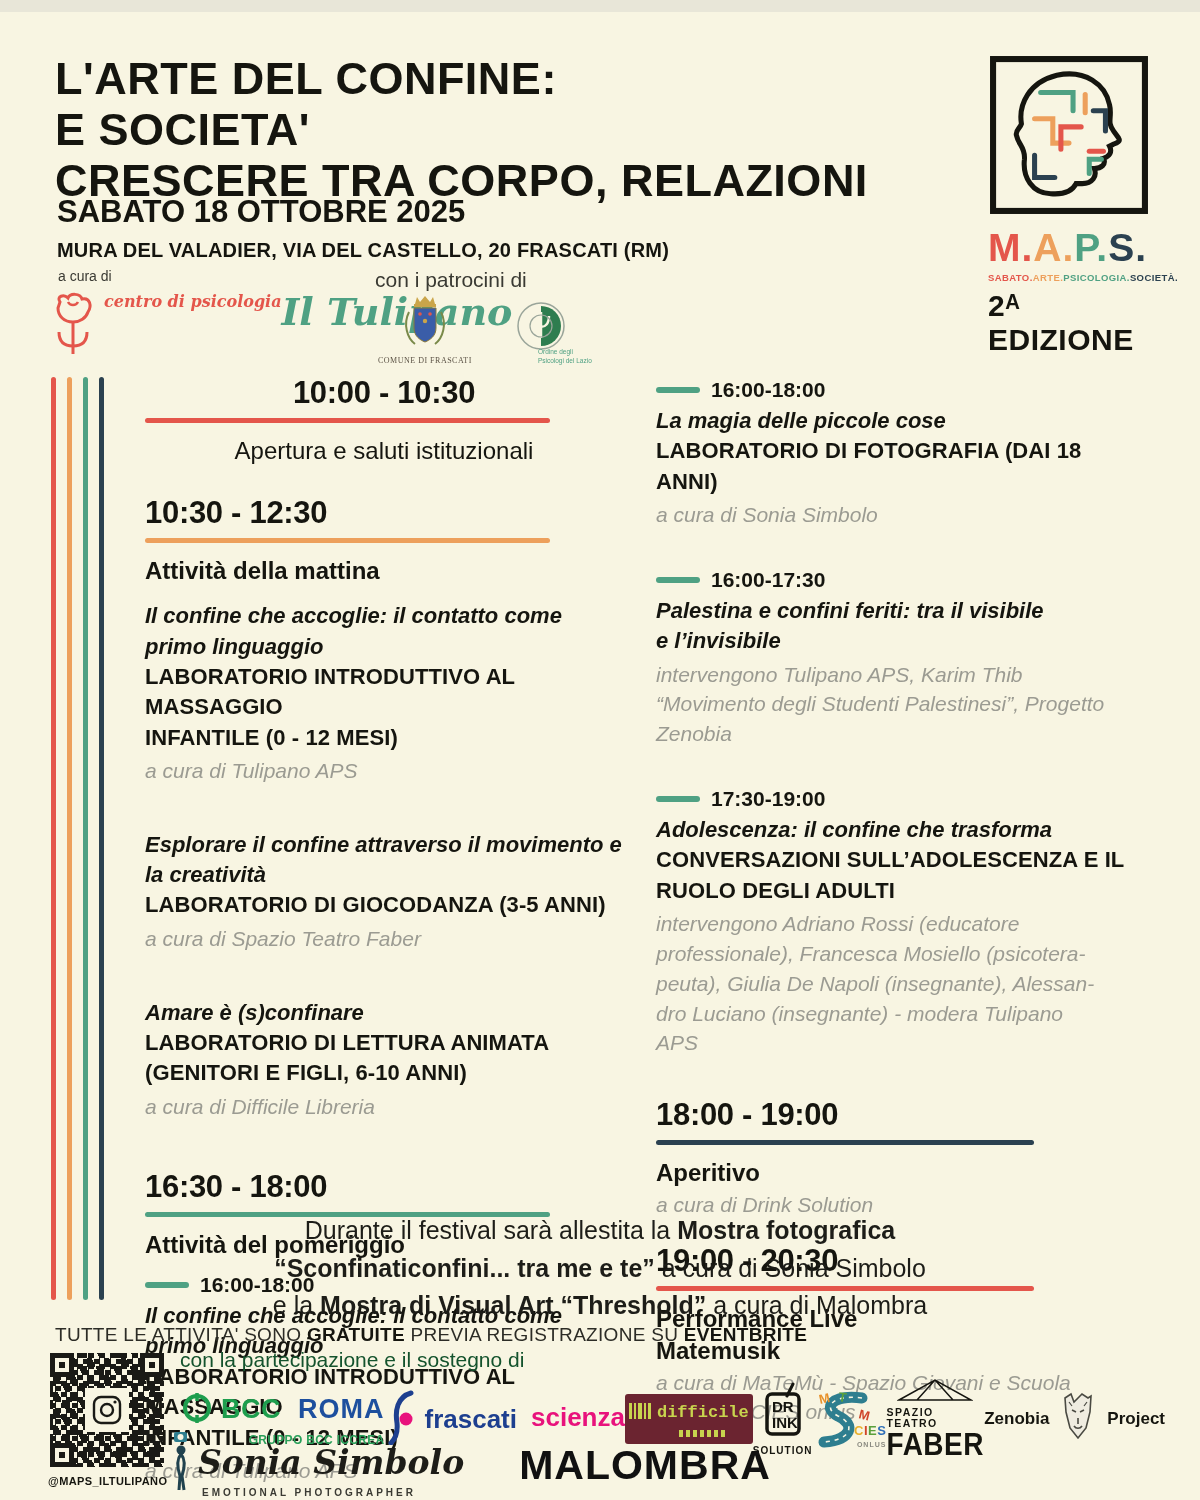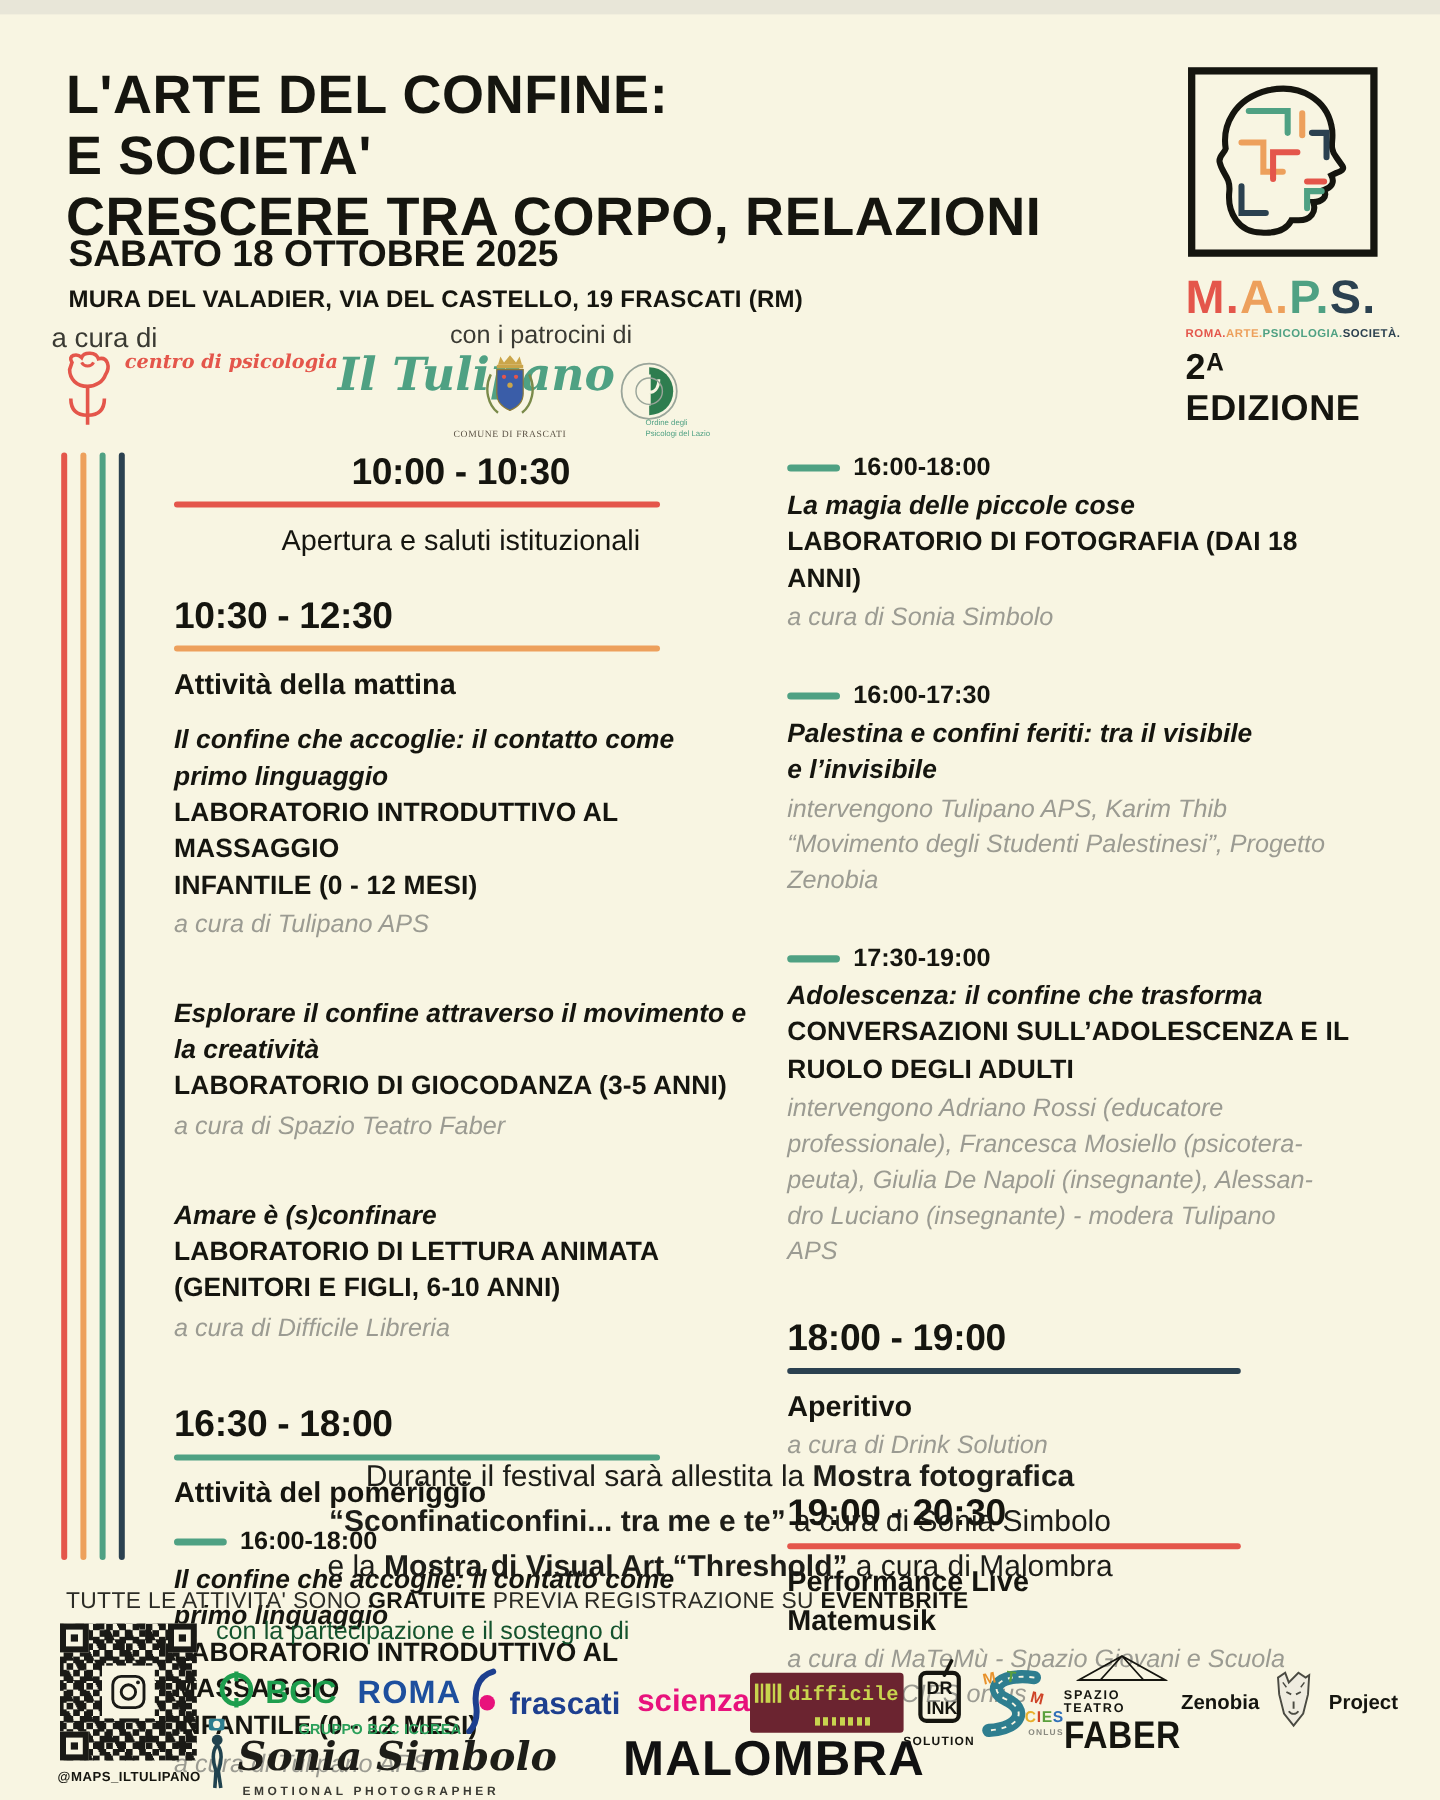--- a/index.html
+++ b/index.html
@@ -3,21 +3,21 @@
 <meta charset="utf-8">
 <style>
   * { margin:0; padding:0; box-sizing:border-box; }
   body { background:#e8e6d8; font-family:"Liberation Sans","DejaVu Sans",sans-serif; }
   .poster { position:relative; width:1200px; height:1500px; background:#f8f5e2; color:#15150f; overflow:hidden; margin:12px auto; }
 
   
   .title { position:absolute; left:55px; top:42px; font-size:45px; font-weight:800; line-height:1.13; letter-spacing:.5px; }
   .date  { position:absolute; left:57px; top:182px; font-size:31px; font-weight:800; }
   .venue { position:absolute; left:57px; top:227px; font-size:20px; font-weight:700; letter-spacing:.2px; }
-  .curated { position:absolute; left:43px; top:256px; font-size:23px; color:#3a3a33; }
+  .curated { position:absolute; left:58px; top:256px; font-size:14px; color:#3a3a33; }
   .org { position:absolute; left:50px; top:280px; display:flex; align-items:flex-start; gap:8px; }
   .org-text { display:flex; }
   .org-top { font-family:"DejaVu Serif","Liberation Serif",serif; font-style:italic; font-weight:700; font-size:16px; color:#e4564b; }
   .org-name { font-family:"DejaVu Serif","Liberation Serif",serif; font-style:italic; font-weight:700; font-size:38px; color:#4fa183; line-height:1.05; }
   .patrocini { position:absolute; left:375px; top:256px; font-size:21px; color:#3a3a33; }
   .patron-logos { position:absolute; left:378px; top:282px; display:flex; gap:28px; align-items:flex-end; }
   .patron { display:flex; flex-direction:column; align-items:center; }
   .patron-label { font-family:"Liberation Serif","DejaVu Serif",serif; font-size:8px; letter-spacing:.5px; color:#5c5346; margin-top:2px; }
   .patron-label2 { font-size:6.5px; color:#4fa183; text-align:left; line-height:1.3; margin-top:-14px; margin-left:38px; }
 
@@ -116,21 +116,21 @@
 <body>
 
 <div class="poster">
 
   <div class="title">
     <div>L'ARTE DEL CONFINE:</div>
     <div>E SOCIETA'</div>
     <div>CRESCERE TRA CORPO, RELAZIONI</div>
   </div>
   <div class="date">SABATO 18 OTTOBRE 2025</div>
-  <div class="venue">MURA DEL VALADIER, VIA DEL CASTELLO, 19 FRASCATI (RM)</div>
+  <div class="venue">MURA DEL VALADIER, VIA DEL CASTELLO, 20 FRASCATI (RM)</div>
 
   <div class="curated">a cura di</div>
   <div class="org">
     <span>
       <svg width="46" height="74" viewBox="0 0 46 74" fill="none">
         <path d="M10 10 C6 4 14 2 18 6 C20 1 30 1 32 7 C40 5 42 14 38 20 C36 26 30 30 23 30 C14 30 8 24 8 16 Z" stroke="#e4564b" stroke-width="3"></path>
         <path d="M18 10 C20 14 26 14 28 10" stroke="#e4564b" stroke-width="2.5"></path>
         <path d="M23 30 V62" stroke="#e4564b" stroke-width="3"></path>
         <path d="M9 40 C9 52 17 54 23 54 M37 40 C37 52 29 54 23 54" stroke="#e4564b" stroke-width="3"></path>
       </svg>
@@ -182,21 +182,21 @@
         <path d="M100 118 V104 H112" stroke="#4fa183" stroke-width="5"></path>
         <path d="M46 64 H64 V88 H80" stroke="#eda05c" stroke-width="5"></path>
         <path d="M96 40 V58" stroke="#eda05c" stroke-width="5"></path>
         <path d="M92 72 H72 V94" stroke="#e4564b" stroke-width="5"></path>
         <path d="M100 96 H114" stroke="#e4564b" stroke-width="5"></path>
         <path d="M104 56 H116 V76" stroke="#2b4150" stroke-width="5"></path>
         <path d="M46 100 V122 H66" stroke="#2b4150" stroke-width="5"></path>
       </svg>
     </span>
     <div class="maps-word"><span class="c-red">M.</span><span class="c-orange">A.</span><span class="c-teal">P.</span><span class="c-navy">S.</span></div>
-    <div class="maps-tag"><span class="c-red">ROMA.</span><span class="c-orange">ARTE.</span><span class="c-teal">PSICOLOGIA.</span><span class="c-navy">SOCIETÀ.</span></div>
+    <div class="maps-tag"><span class="c-red">SABATO.</span><span class="c-orange">ARTE.</span><span class="c-teal">PSICOLOGIA.</span><span class="c-navy">SOCIETÀ.</span></div>
     <div class="maps-edition">2ᴬ EDIZIONE</div>
   </div>
 
   <div class="stripes">
     <div class="stripe bg-red"></div>
     <div class="stripe bg-orange"></div>
     <div class="stripe bg-teal"></div>
     <div class="stripe bg-navy"></div>
   </div>
 

